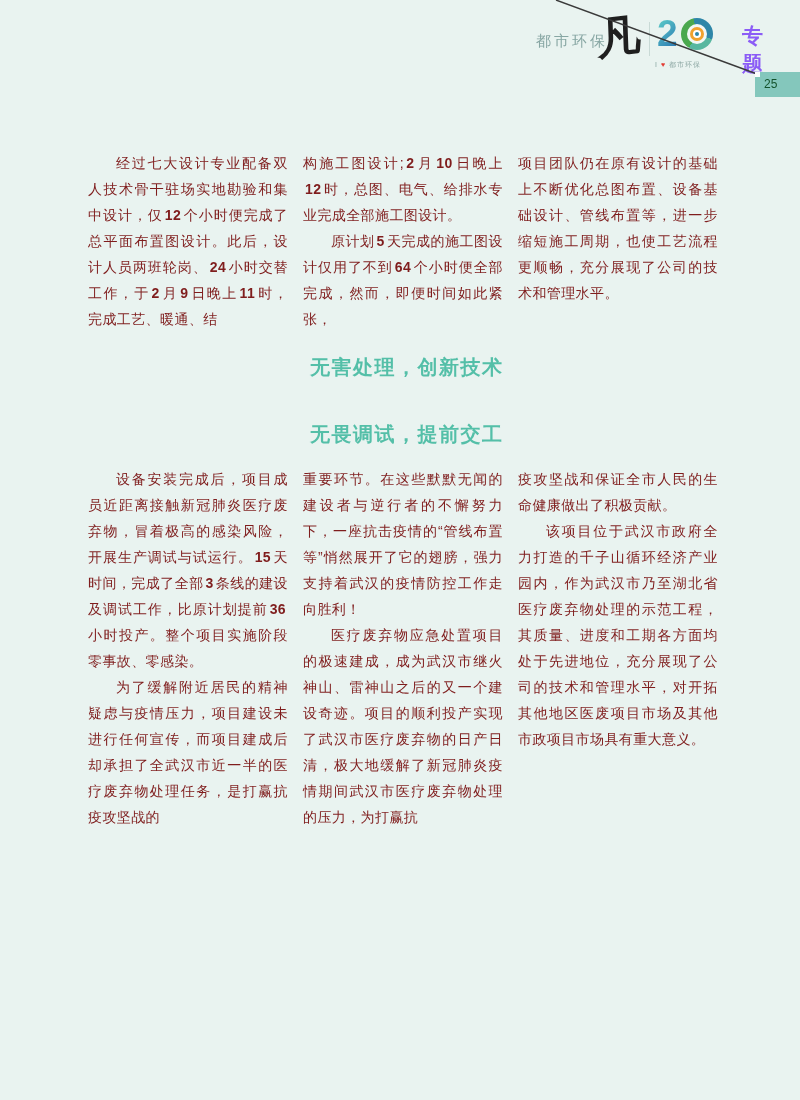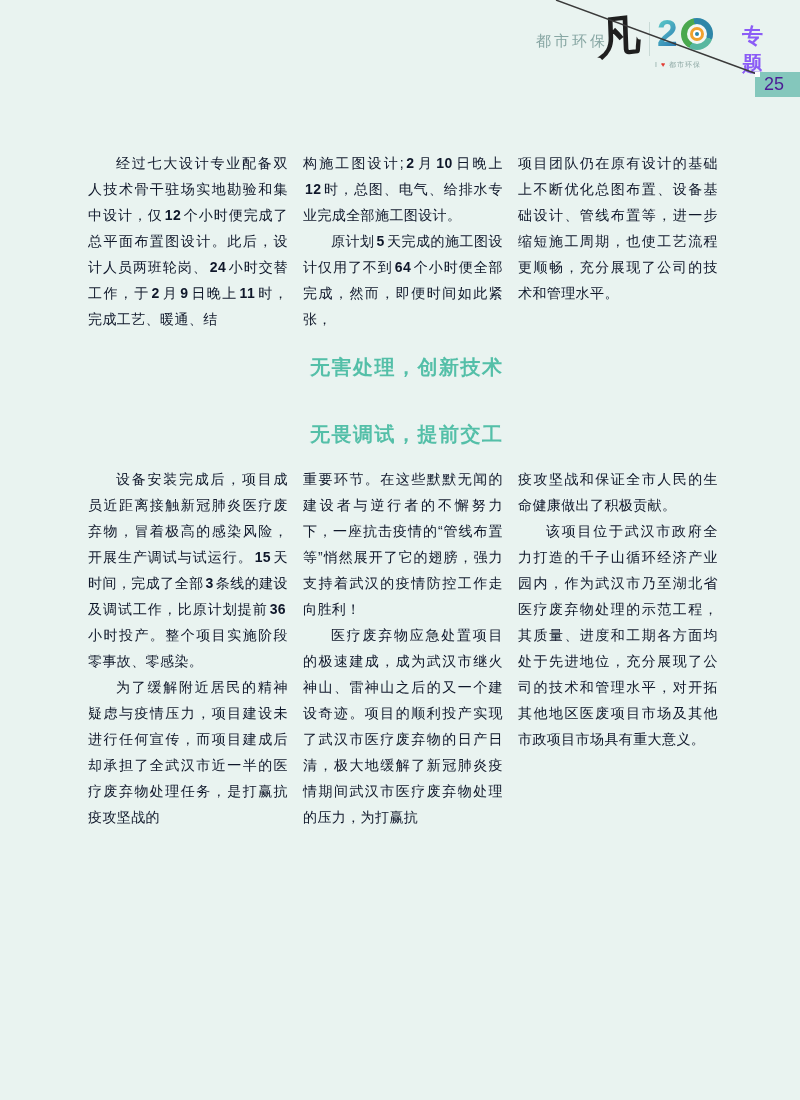--- a/index.html
+++ b/index.html
@@ -24,26 +24,26 @@
   .logo20 .zero-mid{position:absolute;left:6px;top:6px;width:20px;height:20px;border-radius:50%;background:#f2f7f5;}
   .logo20 .zero-ring{position:absolute;left:9px;top:9px;width:14px;height:14px;border-radius:50%;
     border:3px solid #f0a22e;box-sizing:border-box;background:#fff;}
   .logo20 .zero-dot{position:absolute;left:14px;top:14px;width:4px;height:4px;border-radius:50%;background:#2e86a8;}
   .logo-tagline{position:absolute;left:655px;top:60px;font-size:7px;color:#8ba6a2;letter-spacing:1px;white-space:nowrap;}
   .logo-tagline .heart{color:#e23b33;}
   .topic-tab{position:absolute;left:694px;top:22px;font-size:21px;font-weight:700;color:#8b5cf6;letter-spacing:3px;margin-left:48px;}
   .diag-line{position:absolute;left:0;top:0;}
   .page-num-box{position:absolute;left:755px;top:72px;width:45px;height:25px;background:#84c7bc;}
   .page-num-box .nub{position:absolute;left:0;top:0;width:5px;height:5px;background:#fdfdfd;}
-  .page-num-box .num{display:block;padding-left:9px;line-height:25px;font-size:18px;color:#4c1d95;}
+  .page-num-box .num{display:block;padding-left:9px;line-height:25px;font-size:12px;color:#14532d;}
   
   .content{position:absolute;left:88px;top:150px;width:630px;}
   .cols{display:flex;gap:15px;}
   .col{flex:1;min-width:0;}
-  .col p{margin:0;font-size:14px;line-height:26px;color:#0f172a;
+  .col p{margin:0;font-size:14px;line-height:26px;color:#7f1d1d;
     text-align:justify;text-justify:inter-ideograph;letter-spacing:0.4px;}
   .col p.indent{text-indent:2em;}
   .col p .num{font-weight:700;margin:0 2px;}
   .sec-heading{margin:22px 0 18px 222px;font-size:20px;font-weight:700;color:#54bfa8;letter-spacing:1.5px;}
 </style>
 </head>
 <body>
 
 <div class="header">
   <span class="brand-text">都市环保</span>

